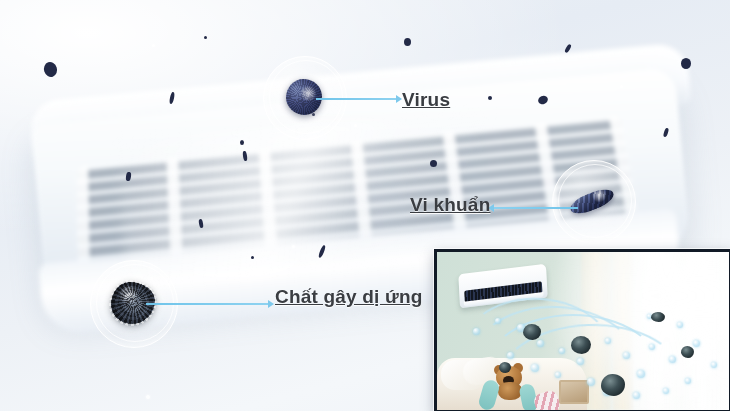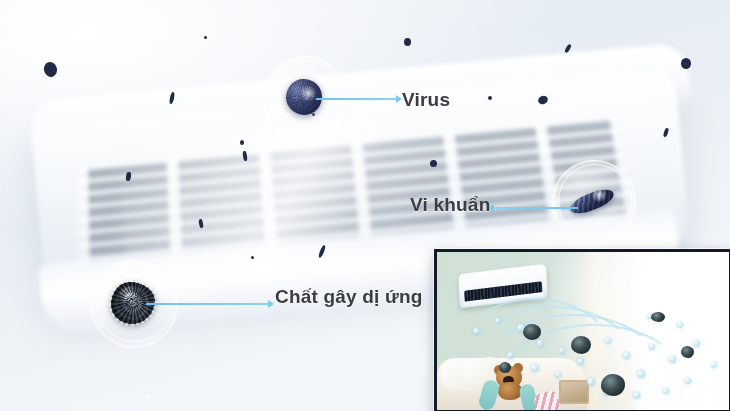--- a/index.html
+++ b/index.html
@@ -136,20 +136,21 @@
   .arrow.r{border-left:6px solid #7ec9ec;}
   .arrow.l{border-right:6px solid #7ec9ec;}
   .label{
     position:absolute;
     color:#3a3d42;
     font-weight:bold;
     font-size:19px;
     letter-spacing:.2px;
     white-space:nowrap;
     text-shadow:0 1px 1px rgba(255,255,255,.85);
+    text-decoration:underline;
   }
 
   
   #inset{
     position:absolute;left:434px;top:249px;width:292px;height:158px;
     border:3px solid #111a26;
     box-shadow:0 0 0 1px rgba(255,255,255,.7), 0 4px 12px rgba(40,55,75,.35);
     overflow:hidden;
     background:#cfe0d8;
   }

